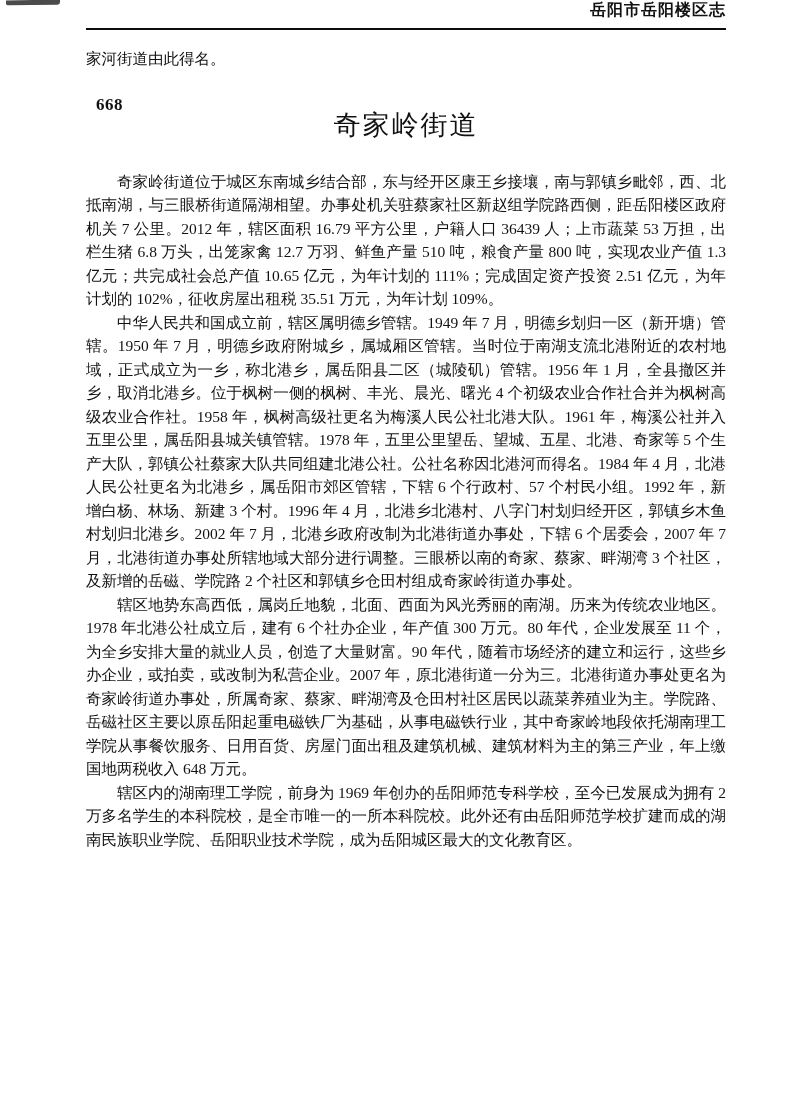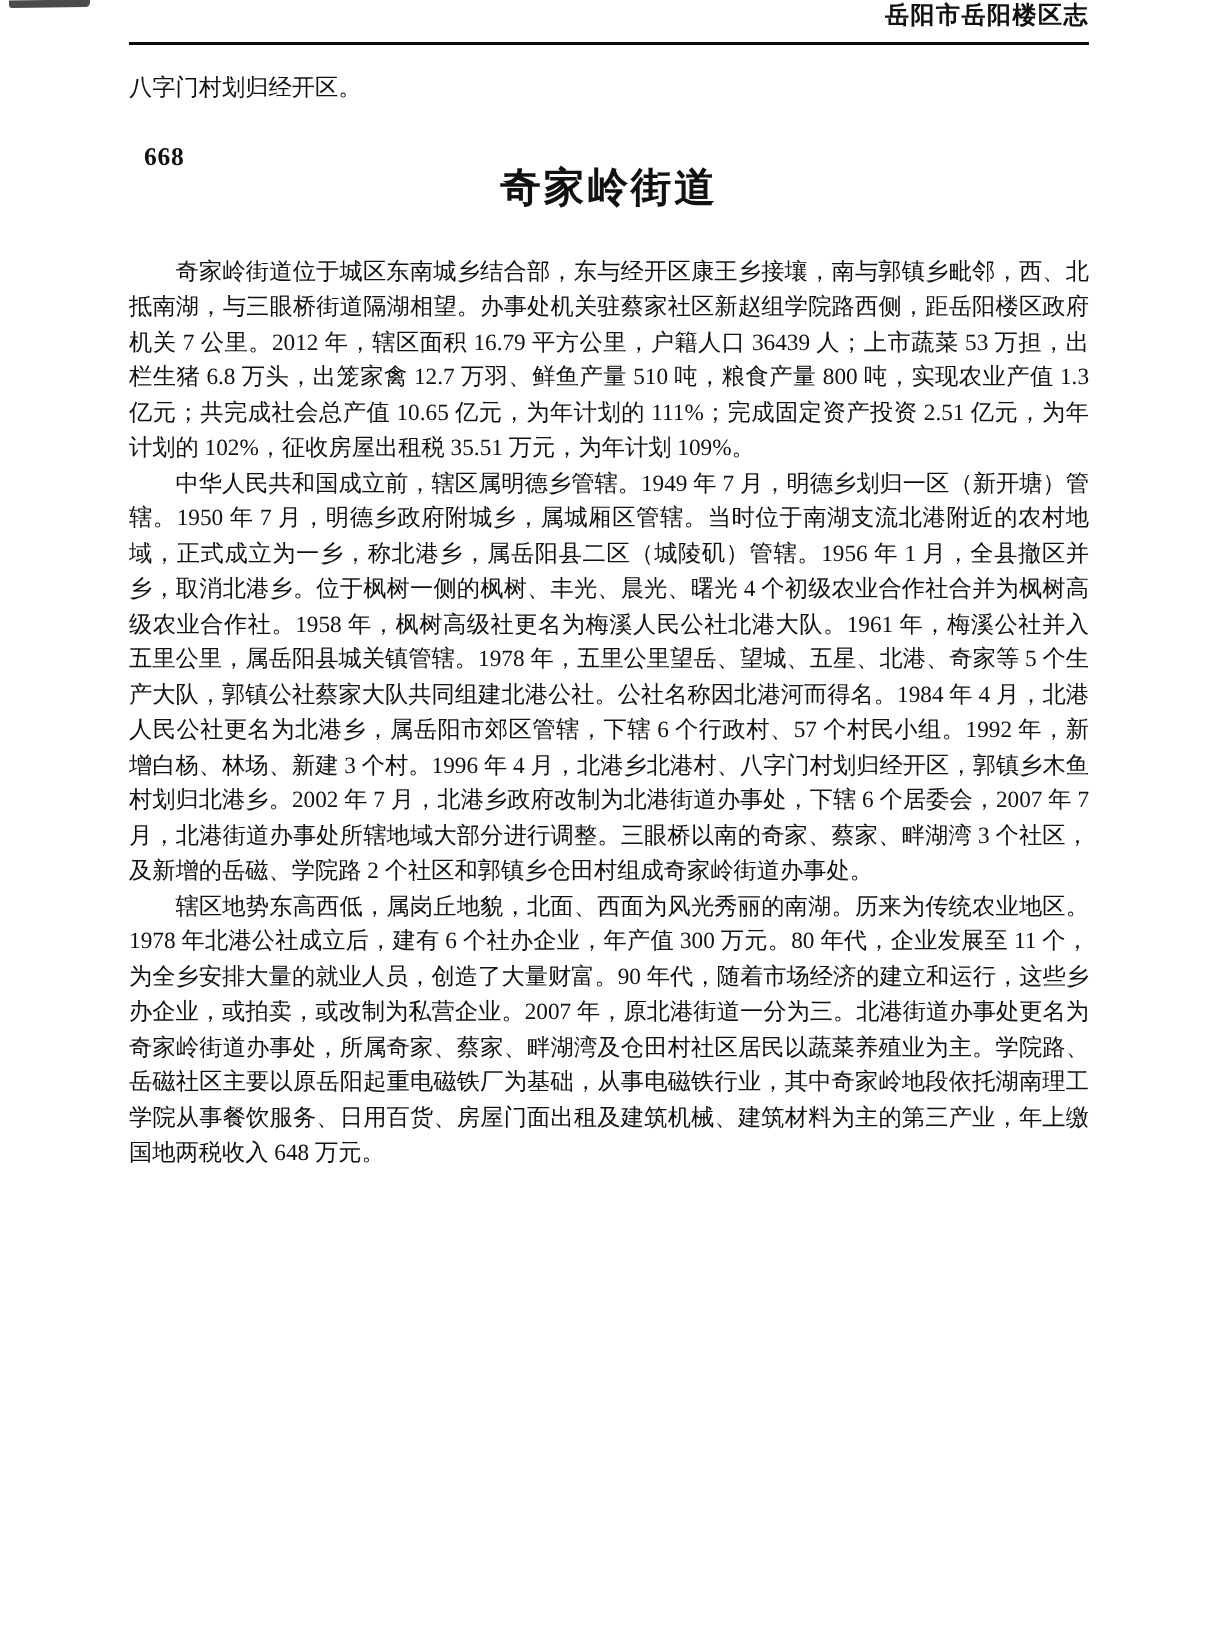--- a/index.html
+++ b/index.html
@@ -67,44 +67,45 @@
     margin: 0;
     text-indent: 2em;
   }
   p.no-indent {
     text-indent: 0;
   }
   
   h1.section-heading {
     font-family: "Liberation Sans", "DejaVu Sans", sans-serif;
     font-size: 27px;
-    font-weight: bold;
+    font-weight: normal;
     letter-spacing: 2px;
     text-align: center;
     margin: 36px 0 27px 0;
   }
 </style>
 </head>
 <body>
 
 <div class="scan-artifact"></div>
 
 <div class="content">
 
   <div class="page-head">
     <span class="page-number">668</span>
     <div class="book-title">岳阳市岳阳楼区志</div>
   </div>
   <hr class="head-rule">
 
   <div class="body-text">
-    <p class="no-indent">八字门村划归经开区。</p>
+    <p class="no-indent">家河街道由此得名。</p>
   </div>
 
   <h1 class="section-heading">奇家岭街道</h1>
 
   <div class="body-text" style="margin-top:0">
     <p>奇家岭街道位于城区东南城乡结合部，东与经开区康王乡接壤，南与郭镇乡毗邻，西、北抵南湖，与三眼桥街道隔湖相望。办事处机关驻蔡家社区新赵组学院路西侧，距岳阳楼区政府机关 7 公里。2012 年，辖区面积 16.79 平方公里，户籍人口 36439 人；上市蔬菜 53 万担，出栏生猪 6.8 万头，出笼家禽 12.7 万羽、鲜鱼产量 510 吨，粮食产量 800 吨，实现农业产值 1.3 亿元；共完成社会总产值 10.65 亿元，为年计划的 111%；完成固定资产投资 2.51 亿元，为年计划的 102%，征收房屋出租税 35.51 万元，为年计划 109%。</p>
     <p>中华人民共和国成立前，辖区属明德乡管辖。1949 年 7 月，明德乡划归一区（新开塘）管辖。1950 年 7 月，明德乡政府附城乡，属城厢区管辖。当时位于南湖支流北港附近的农村地域，正式成立为一乡，称北港乡，属岳阳县二区（城陵矶）管辖。1956 年 1 月，全县撤区并乡，取消北港乡。位于枫树一侧的枫树、丰光、晨光、曙光 4 个初级农业合作社合并为枫树高级农业合作社。1958 年，枫树高级社更名为梅溪人民公社北港大队。1961 年，梅溪公社并入五里公里，属岳阳县城关镇管辖。1978 年，五里公里望岳、望城、五星、北港、奇家等 5 个生产大队，郭镇公社蔡家大队共同组建北港公社。公社名称因北港河而得名。1984 年 4 月，北港人民公社更名为北港乡，属岳阳市郊区管辖，下辖 6 个行政村、57 个村民小组。1992 年，新增白杨、林场、新建 3 个村。1996 年 4 月，北港乡北港村、八字门村划归经开区，郭镇乡木鱼村划归北港乡。2002 年 7 月，北港乡政府改制为北港街道办事处，下辖 6 个居委会，2007 年 7 月，北港街道办事处所辖地域大部分进行调整。三眼桥以南的奇家、蔡家、畔湖湾 3 个社区，及新增的岳磁、学院路 2 个社区和郭镇乡仓田村组成奇家岭街道办事处。</p>
     <p>辖区地势东高西低，属岗丘地貌，北面、西面为风光秀丽的南湖。历来为传统农业地区。1978 年北港公社成立后，建有 6 个社办企业，年产值 300 万元。80 年代，企业发展至 11 个，为全乡安排大量的就业人员，创造了大量财富。90 年代，随着市场经济的建立和运行，这些乡办企业，或拍卖，或改制为私营企业。2007 年，原北港街道一分为三。北港街道办事处更名为奇家岭街道办事处，所属奇家、蔡家、畔湖湾及仓田村社区居民以蔬菜养殖业为主。学院路、岳磁社区主要以原岳阳起重电磁铁厂为基础，从事电磁铁行业，其中奇家岭地段依托湖南理工学院从事餐饮服务、日用百货、房屋门面出租及建筑机械、建筑材料为主的第三产业，年上缴国地两税收入 648 万元。</p>
+    <p>辖区内的湖南理工学院，前身为 1969 年创办的岳阳师范专科学校，至今已发展成为拥有 2 万多名学生的本科院校，是全市唯一的一所本科院校。此外还有由岳阳师范学校扩建而成的湖南民族职业学院、岳阳职业技术学院，成为岳阳城区最大的文化教育区。</p>
   </div>
 
 </div>
 
 </body></html>

